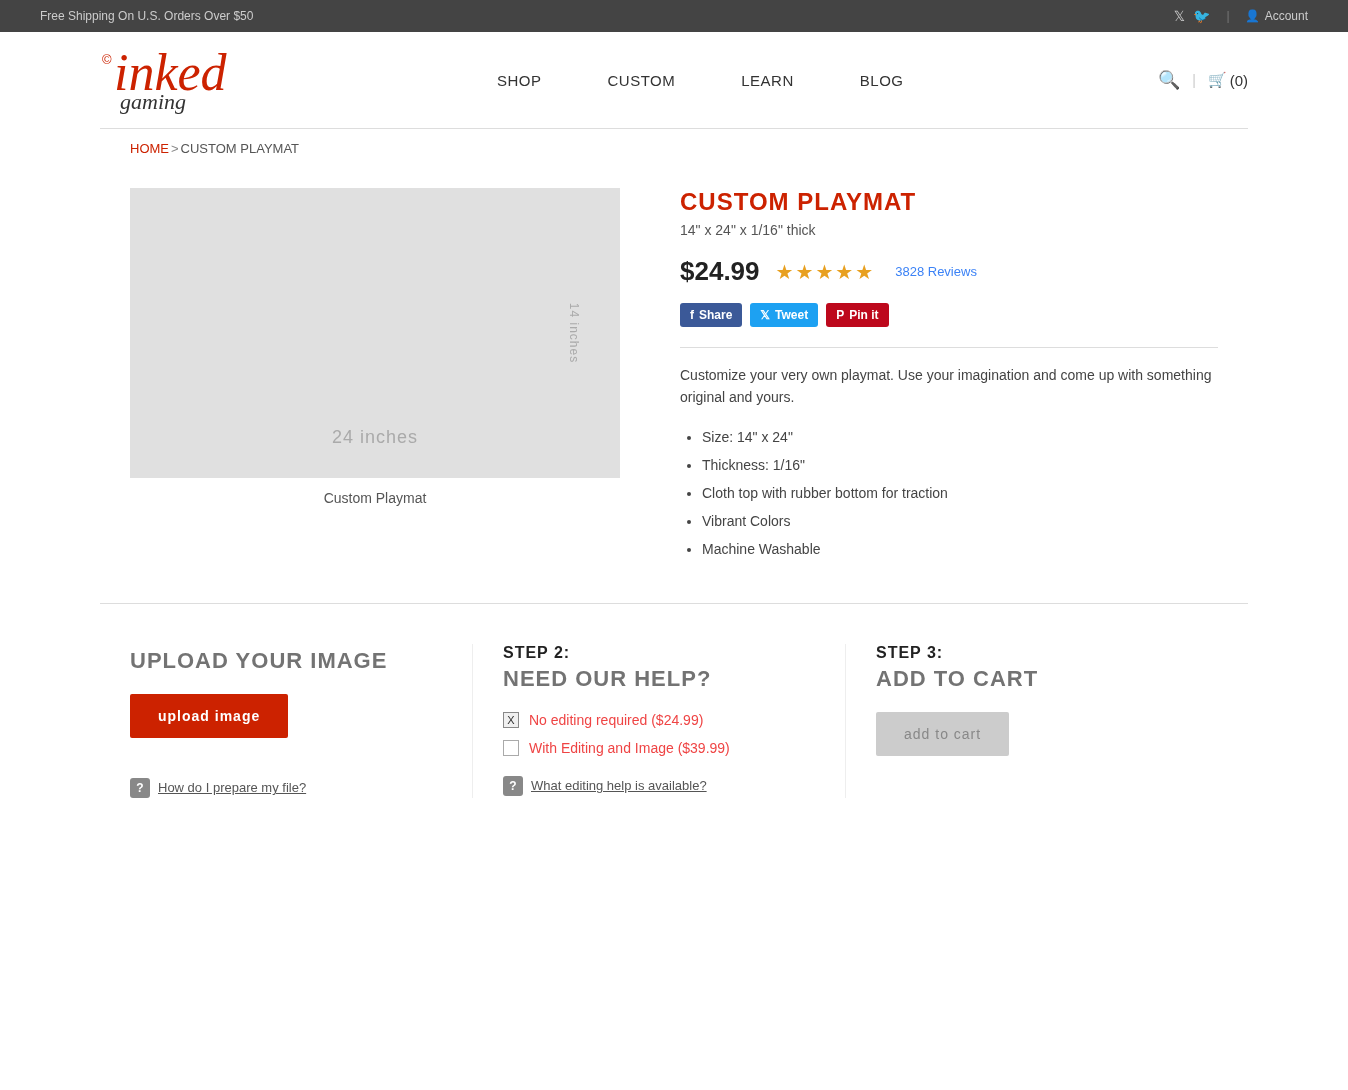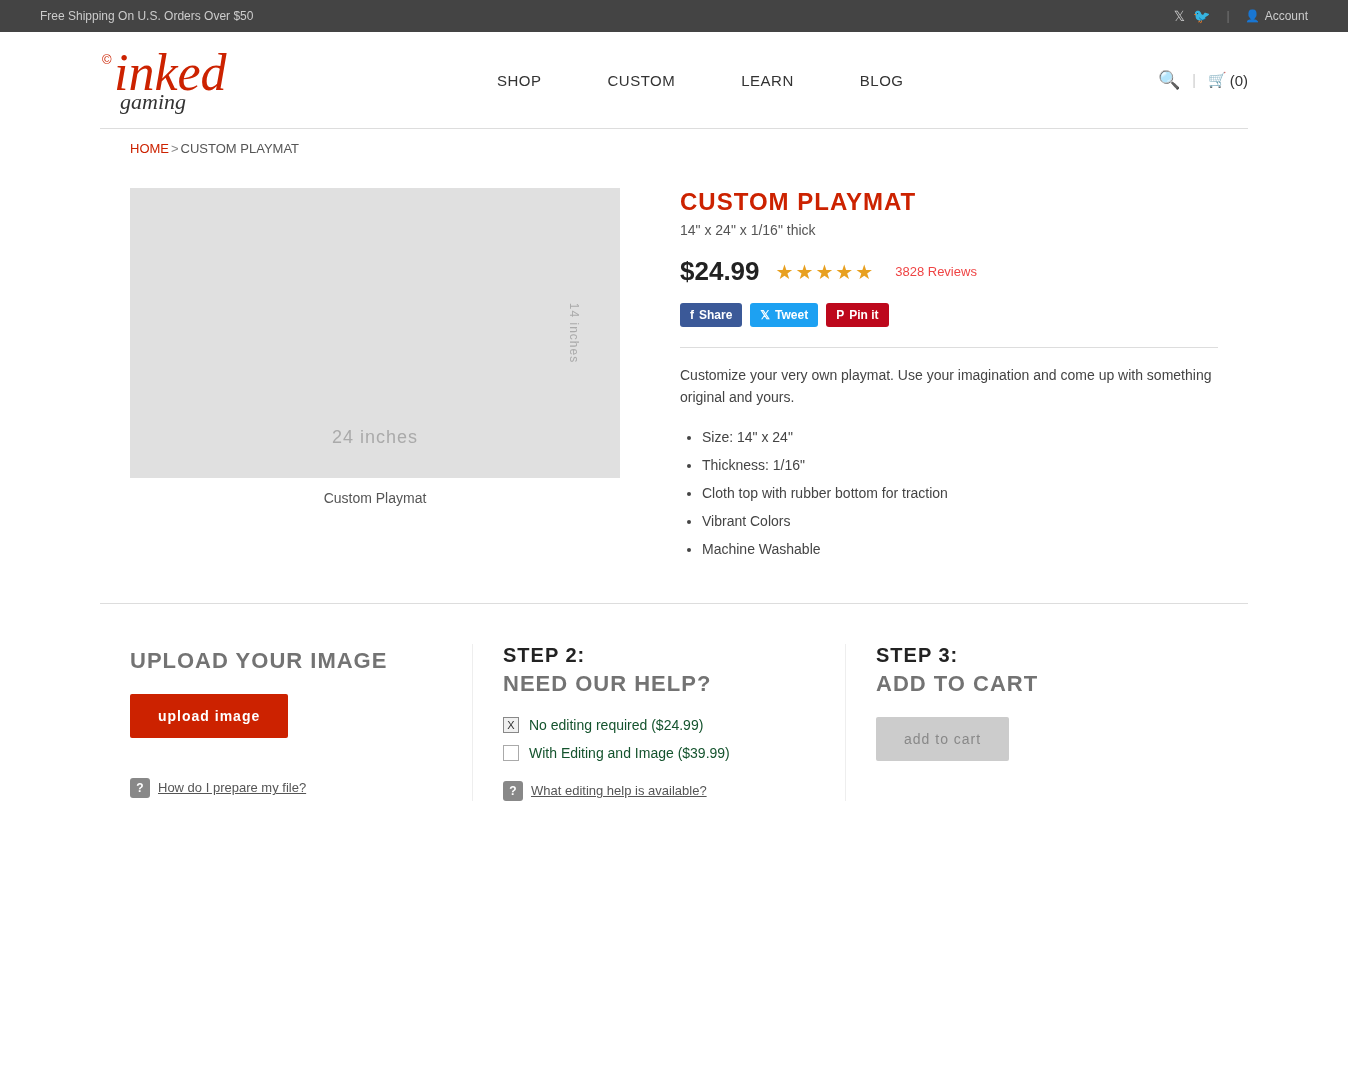--- a/index.html
+++ b/index.html
@@ -197,21 +197,21 @@
     }
     .stars {
       display: flex;
       align-items: center;
       gap: 2px;
       color: #e8a020;
       font-size: 20px;
     }
     .review-count {
       font-size: 13px;
-      color: #ef4444;
+      color: #3b82f6;
       margin-left: 6px;
     }
     .social-share-row {
       display: flex;
       gap: 8px;
       margin-bottom: 20px;
     }
     .share-btn {
       display: flex;
       align-items: center;
@@ -258,21 +258,21 @@
       margin-right: 30px;
     }
     .step-number-red {
       color: #cc2200;
       font-size: 18px;
       font-weight: bold;
       letter-spacing: 1px;
     }
     .step-number-black {
       color: #222;
-      font-size: 20px;
+      font-size: 16px;
       font-weight: bold;
       letter-spacing: 1px;
     }
     .step-title {
       color: #737373;
       font-size: 22px;
       font-weight: bold;
       letter-spacing: 1px;
       margin-bottom: 20px;
       margin-top: 4px;
@@ -331,21 +331,21 @@
       font-size: 11px;
       flex-shrink: 0;
       cursor: pointer;
     }
     .checkbox-box.checked {
       background: #f0f0f0;
       border-color: #888;
     }
     .checkbox-label {
       font-size: 14px;
-      color: #14532d;
+      color: #ef4444;
     }
     .add-to-cart-btn {
       background: #ccc;
       color: #888;
       border: none;
       padding: 14px 28px;
       font-size: 14px;
       letter-spacing: 1px;
       cursor: not-allowed;
       border-radius: 2px;

